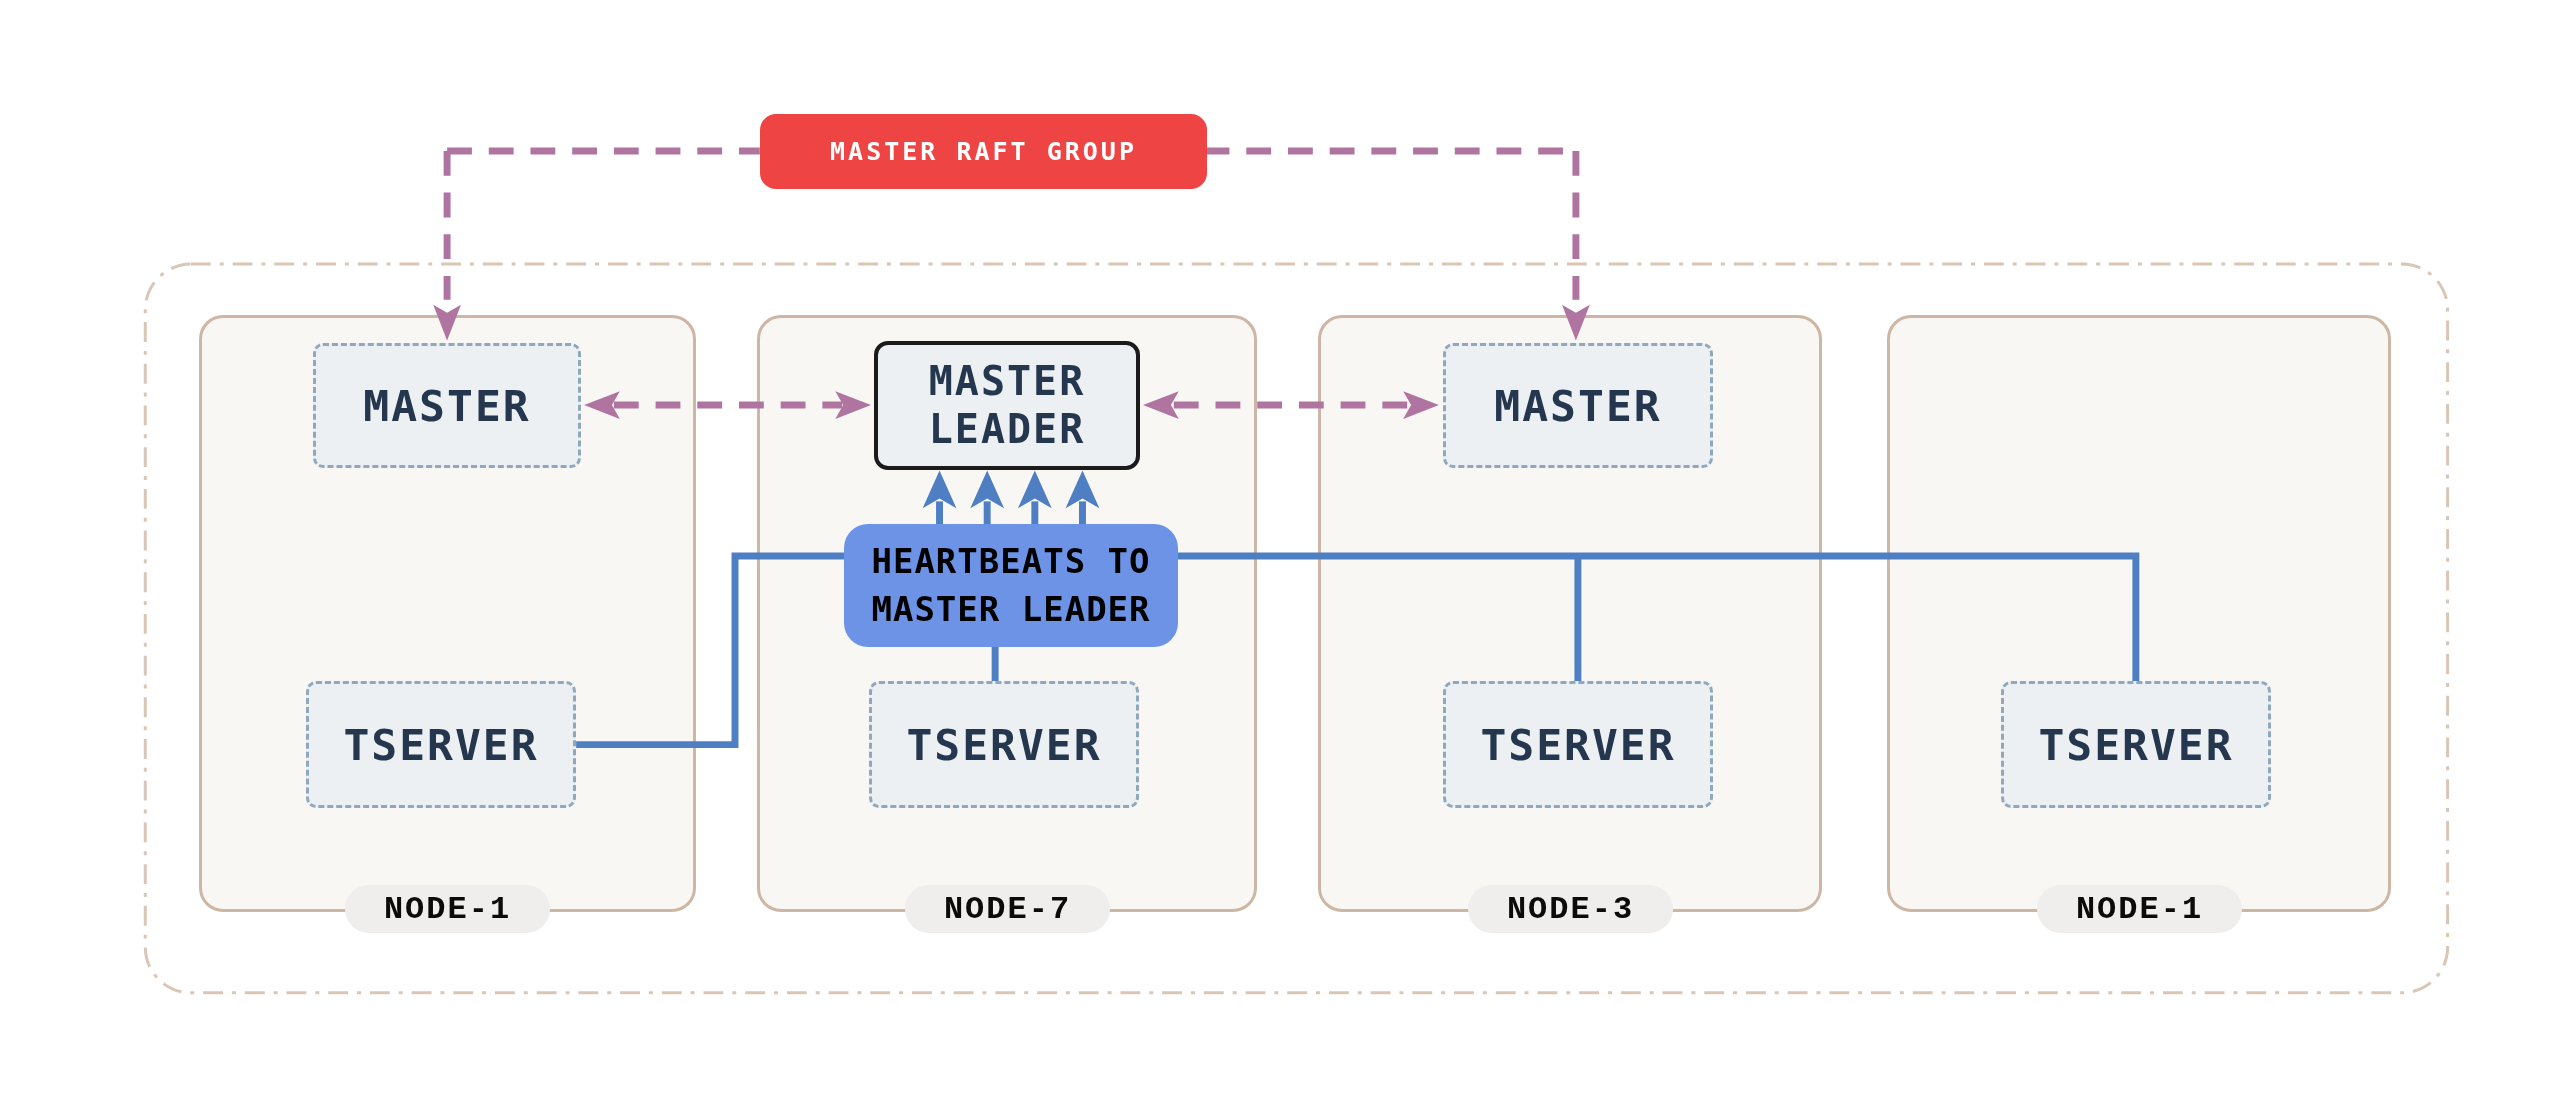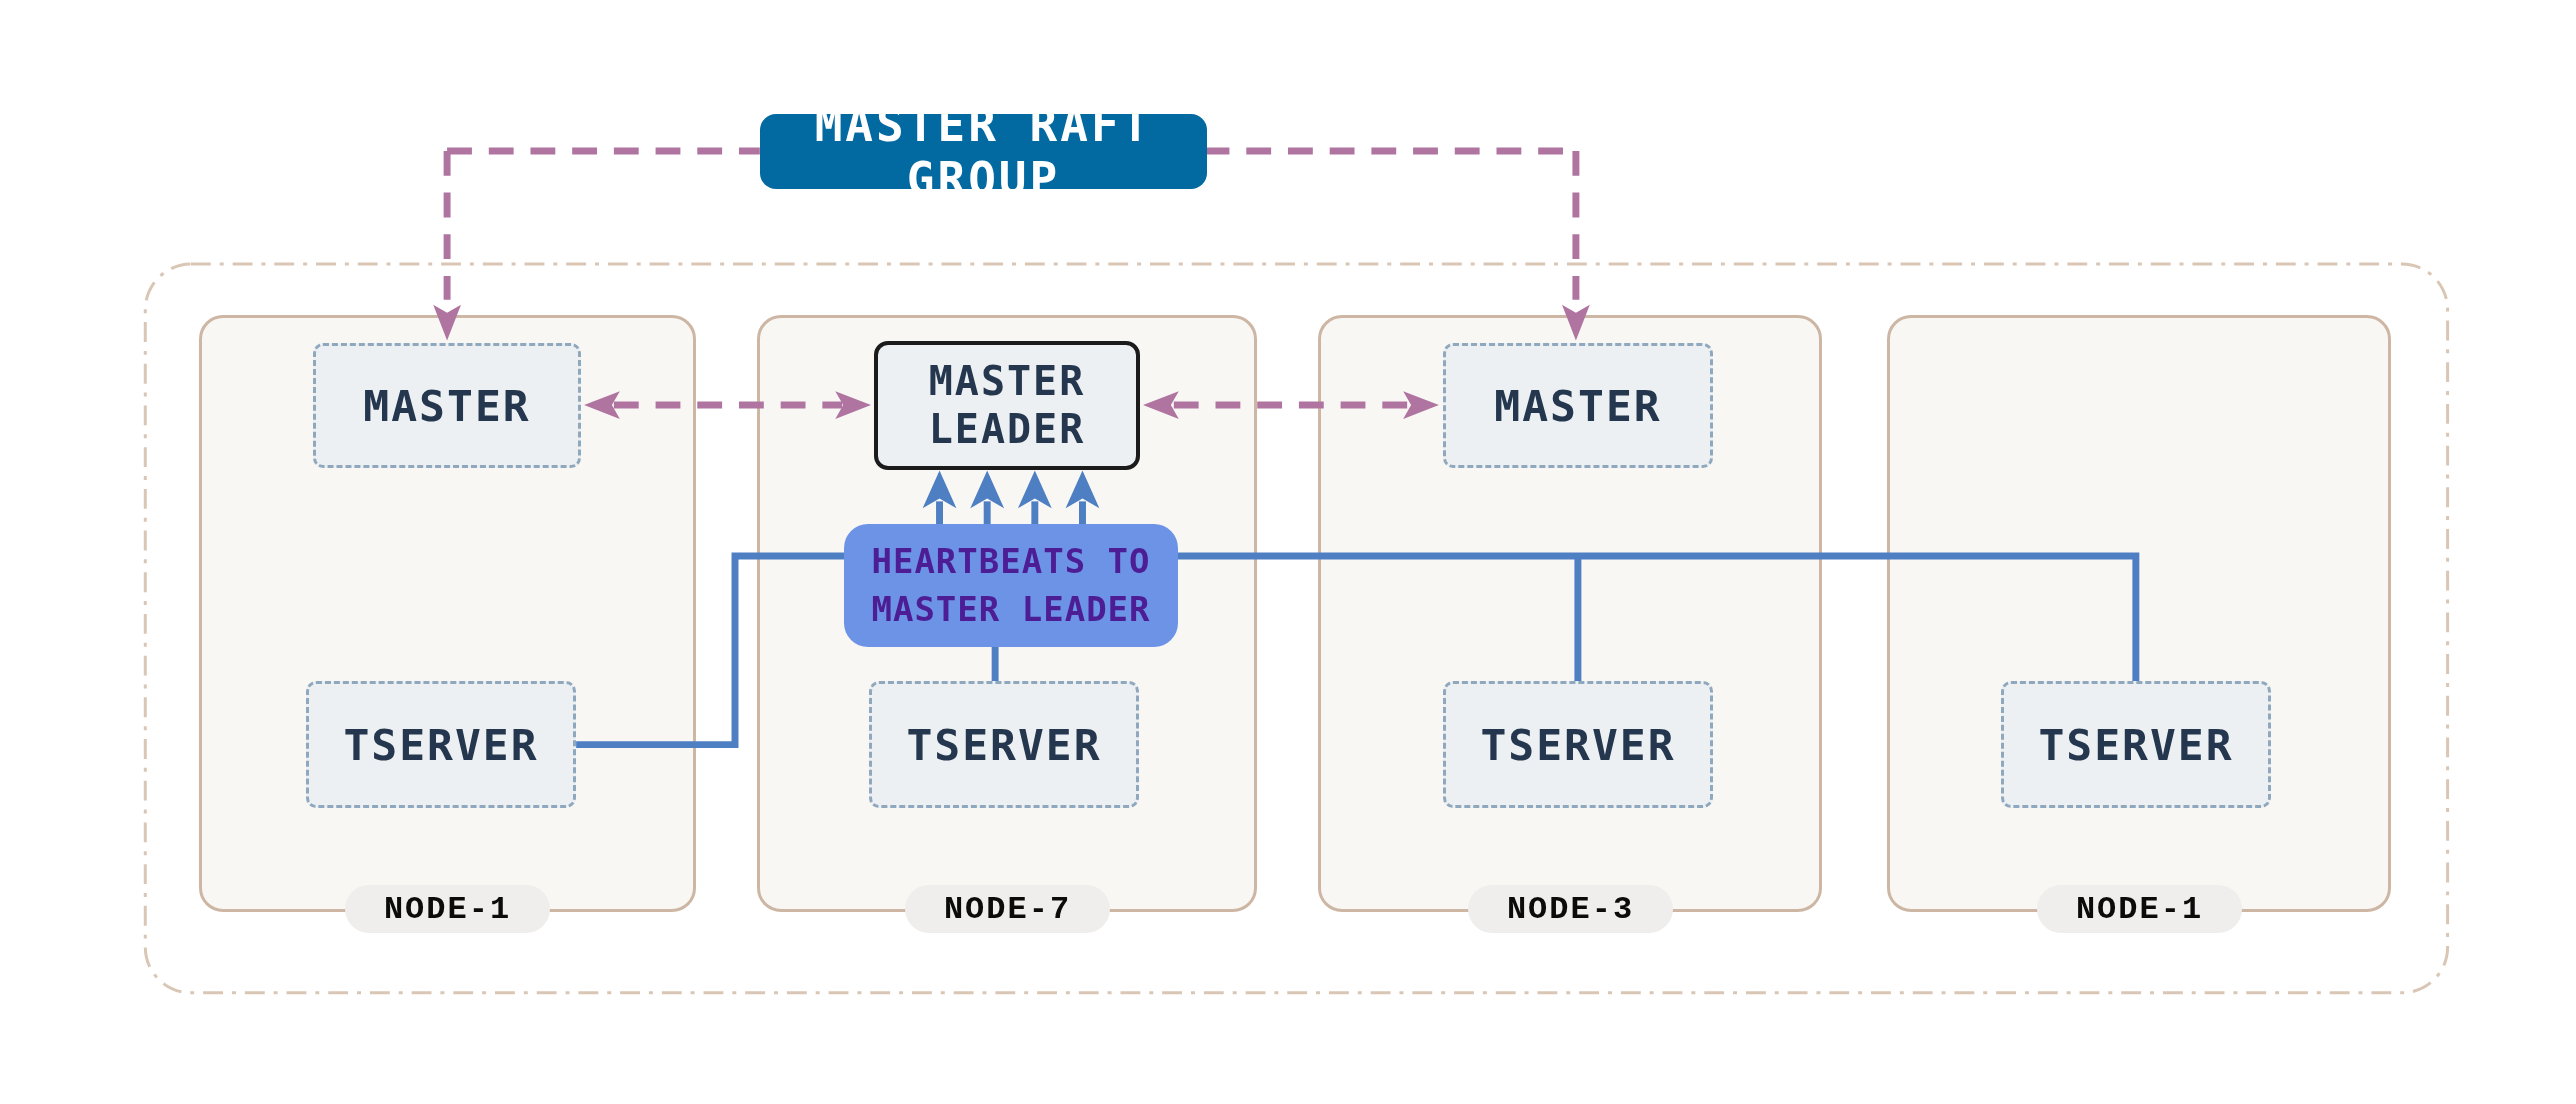--- a/index.html
+++ b/index.html
@@ -33,30 +33,30 @@
     border: 4px solid #1B1B1B;
     border-radius: 14px;
     color: #24374E;
     font-weight: bold;
     font-size: 40px;
     line-height: 1.18;
     letter-spacing: 2px;
     white-space: pre-line;
   }
   .raft-label {
-    background: #0369a1;
+    background: #ef4444;
     color: #ffffff;
     border-radius: 16px;
     font-weight: bold;
-    font-size: 46px;
+    font-size: 25px;
     letter-spacing: 3px;
   }
   .hb-label {
     background: #6D93E6;
-    color: #4c1d95;
+    color: #000000;
     border-radius: 24px;
     font-weight: bold;
     font-size: 34px;
     line-height: 1.4;
     letter-spacing: 1px;
     white-space: pre-line;
   }
   .badge {
     background: #EFEEEC;
     border-radius: 26px;

